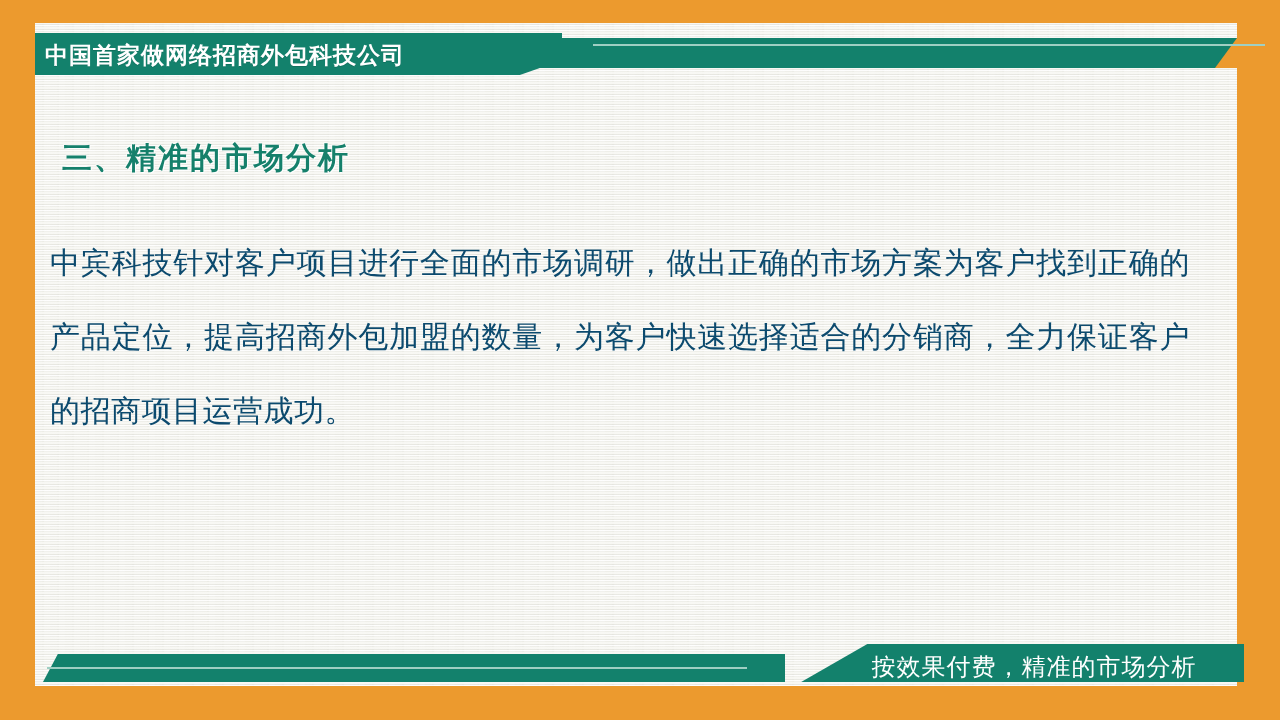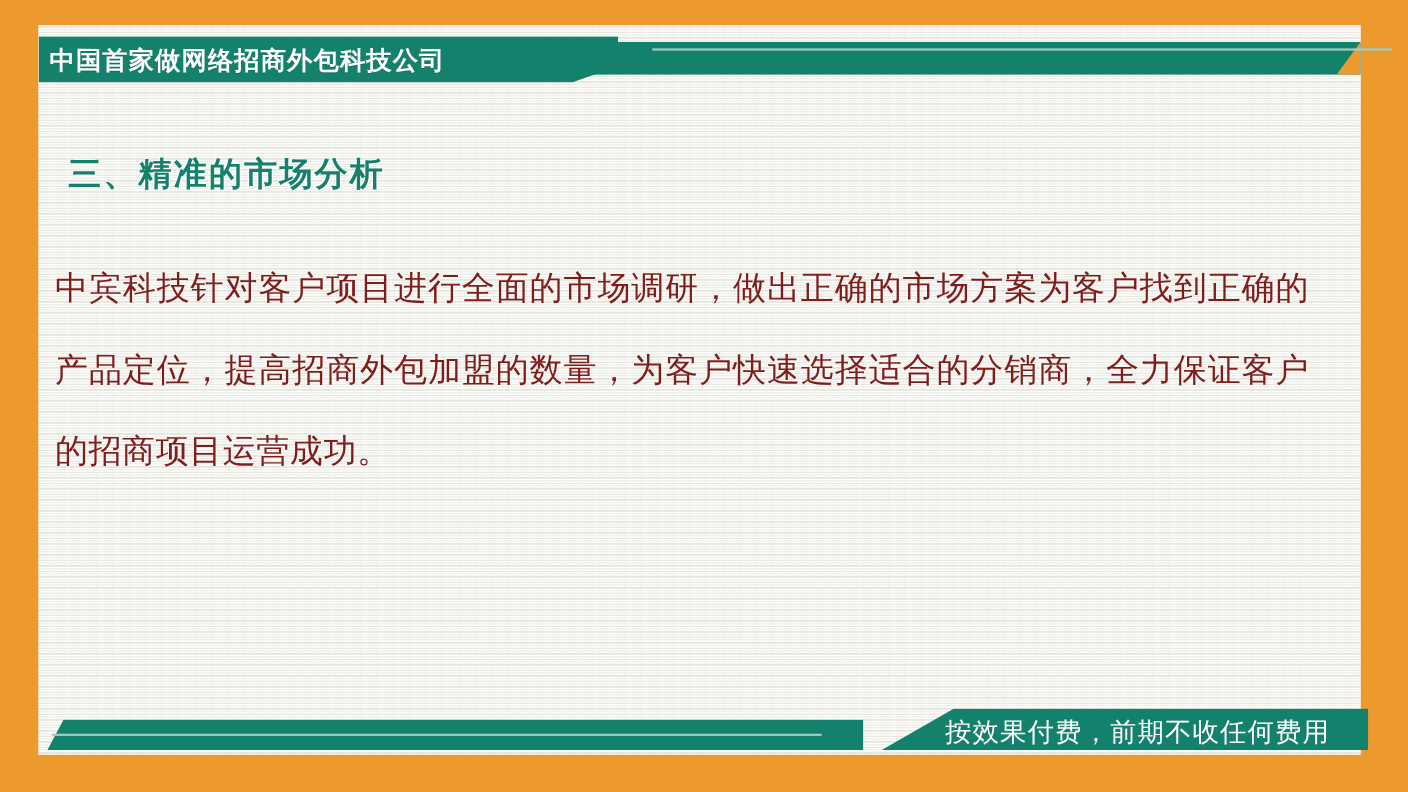--- a/index.html
+++ b/index.html
@@ -115,21 +115,21 @@
 
   
   #body-copy {
     position: absolute;
     left: 50px;
     top: 226px;
     width: 1140px;
     font-family: "Liberation Serif", serif;
     font-size: 30px;
     line-height: 74px;
-    color: #7f1d1d;
+    color: #0c4a6e;
     text-align: justify;
     text-justify: inter-character;
     letter-spacing: 0.5px;
   }
 
   
   #footer-band {
     position: absolute;
     left: 35px;
     top: 640px;
@@ -194,17 +194,17 @@
   <div id="header-title">中国首家做网络招商外包科技公司</div>
 
   <div id="section-title">三、精准的市场分析</div>
 
   <div id="body-copy">中宾科技针对客户项目进行全面的市场调研，做出正确的市场方案为客户找到正确的产品定位，提高招商外包加盟的数量，为客户快速选择适合的分销商，全力保证客户的招商项目运营成功。</div>
 
   <div id="footer-band">
     <div class="ftr-left"></div>
     <div class="ftr-hairline"></div>
     <div class="ftr-right">
-      <div id="footer-text">按效果付费，前期不收任何费用</div>
+      <div id="footer-text">按效果付费，精准的市场分析</div>
     </div>
   </div>
 
 </div>
 
 </body></html>

